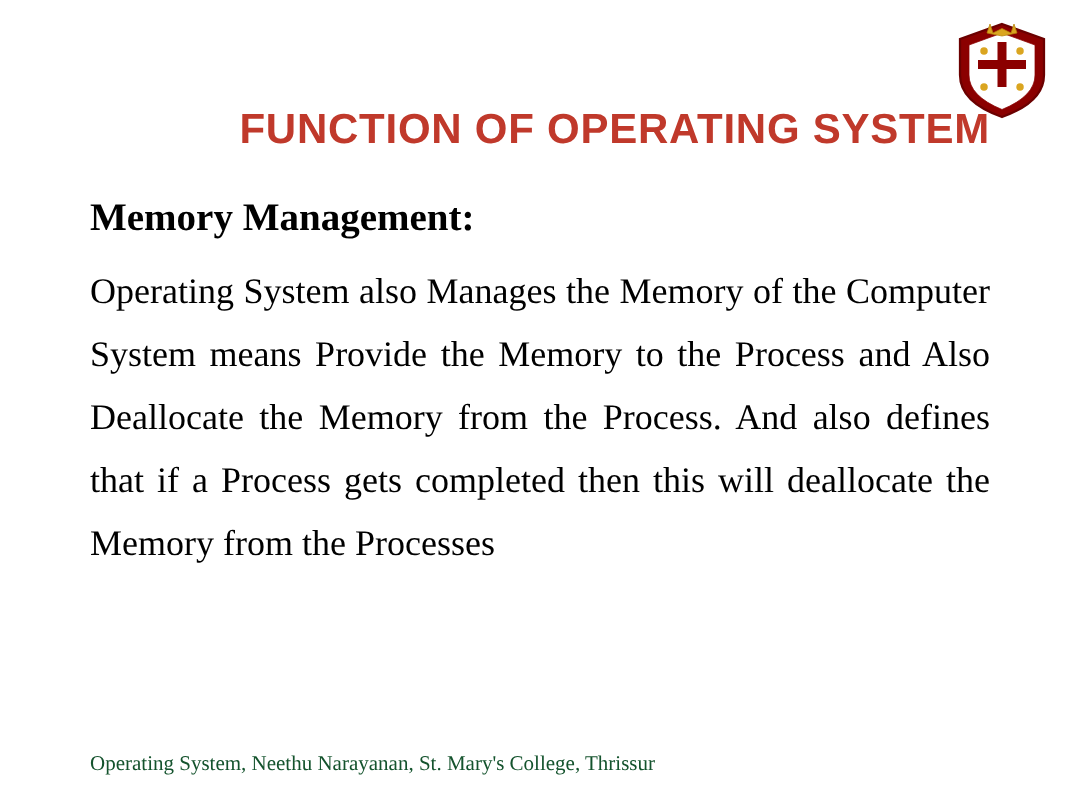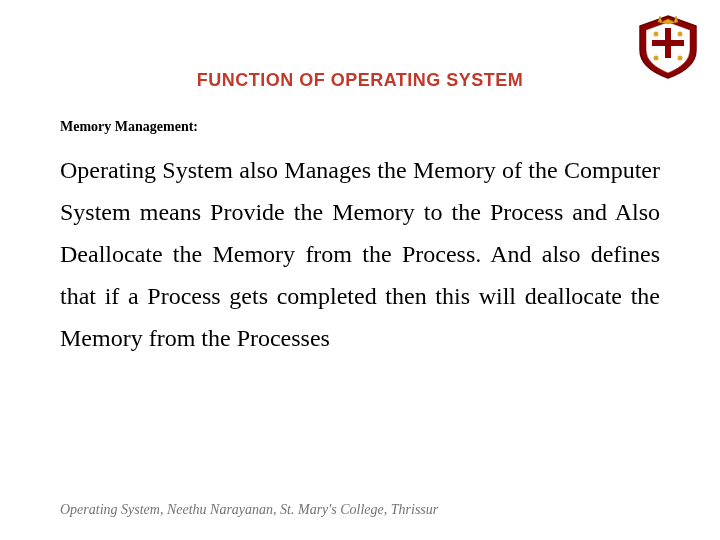--- a/index.html
+++ b/index.html
@@ -33,52 +33,51 @@
       height: 68px;
     }
 
     .logo-svg {
       width: 68px;
       height: 68px;
     }
 
     .title {
       font-family: 'Arial', sans-serif;
-      font-size: 18px;
+      font-size: 28px;
       font-weight: bold;
       color: #c0392b;
-      text-align: center;
+      text-align: right;
       margin-top: 30px;
       margin-bottom: 28px;
       letter-spacing: 0.5px;
     }
 
     .subtitle {
-      font-size: 14px;
+      font-size: 26px;
       font-weight: bold;
       color: #000000;
       margin-bottom: 14px;
       font-family: 'Times New Roman', Times, serif;
     }
 
     .body-text {
       font-size: 24px;
       color: #000000;
       line-height: 1.75;
       text-align: justify;
       font-family: 'Times New Roman', Times, serif;
     }
 
     .footer {
       position: absolute;
       bottom: 22px;
       left: 60px;
       font-size: 14px;
-      font-style: italic;
-      color: #737373;
+      color: #14532d;
       font-family: 'Times New Roman', Times, serif;
     }
   </style>
 </head>
 <body>
 
 <div class="slide-container">
 
   <div class="logo-area">
     <svg class="logo-svg" viewBox="0 0 68 68" xmlns="http://www.w3.org/2000/svg">

